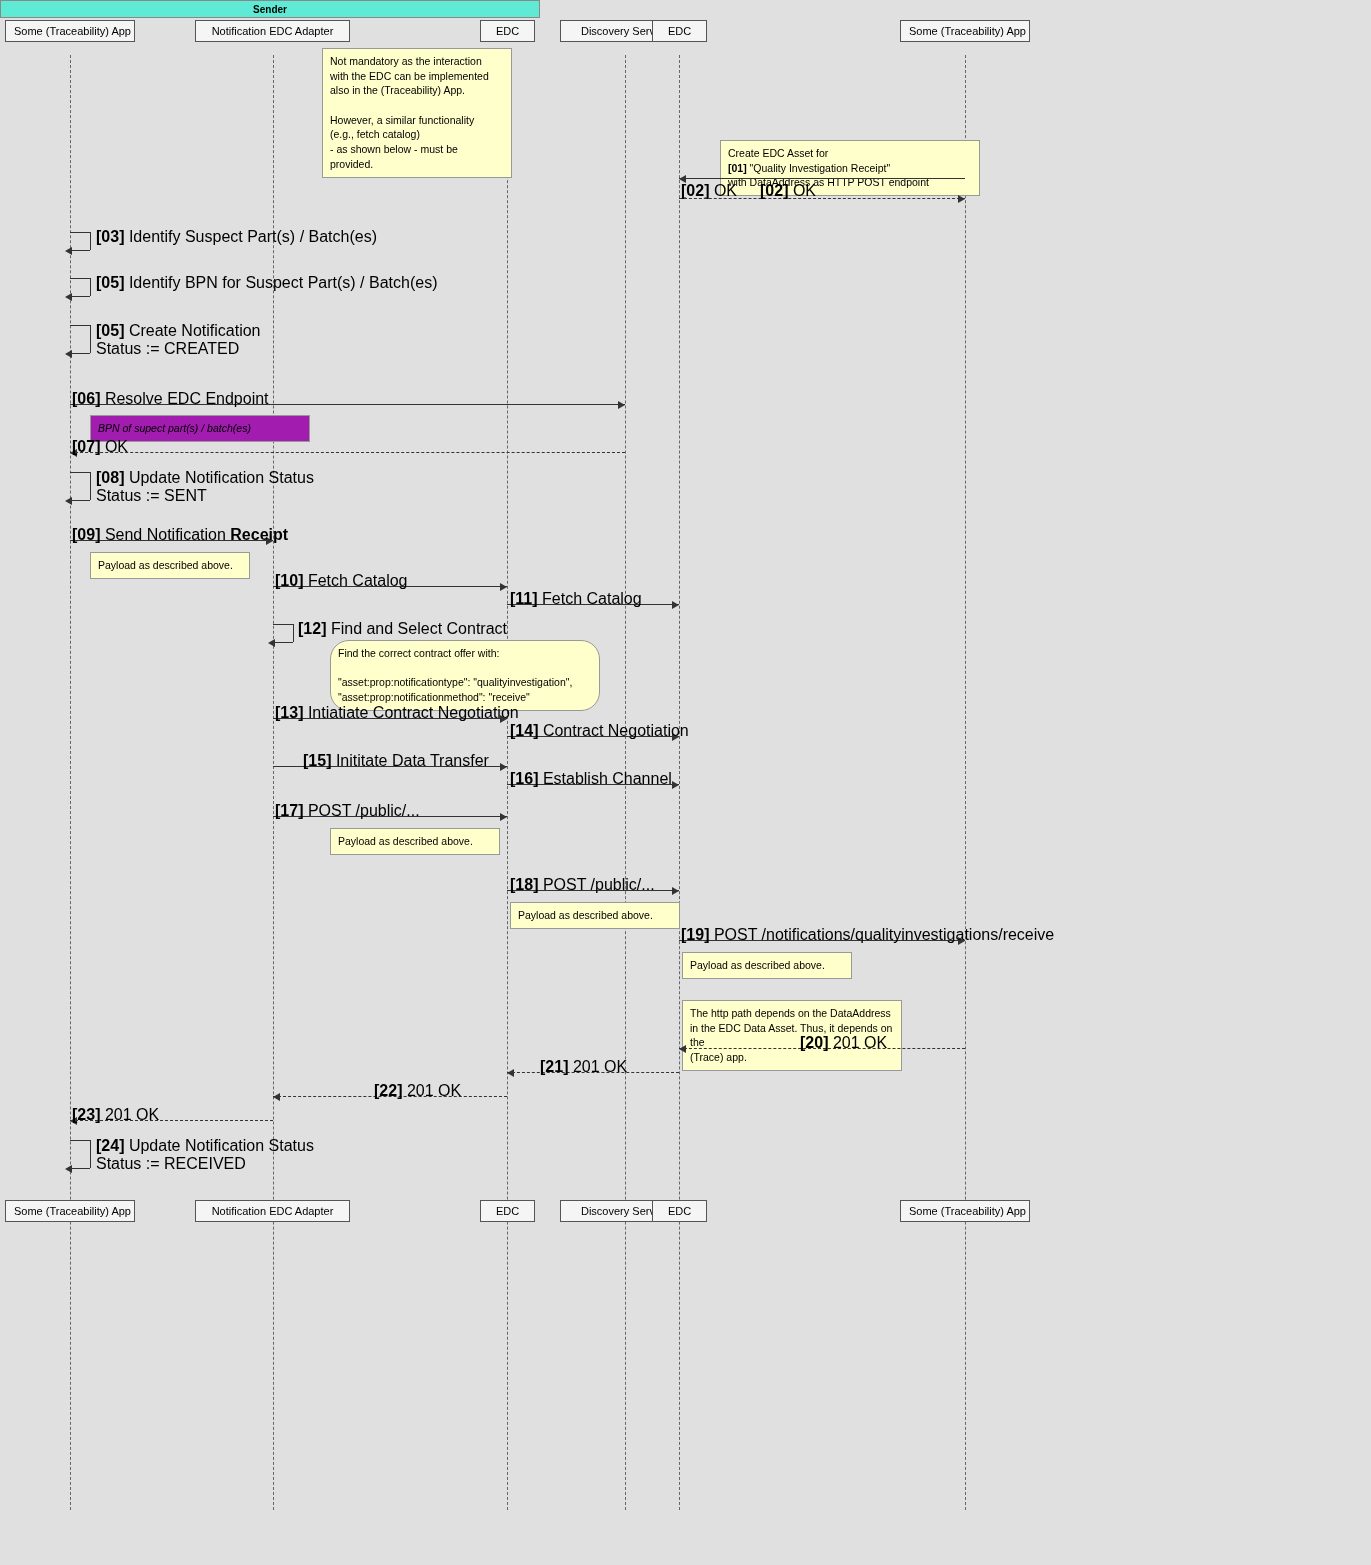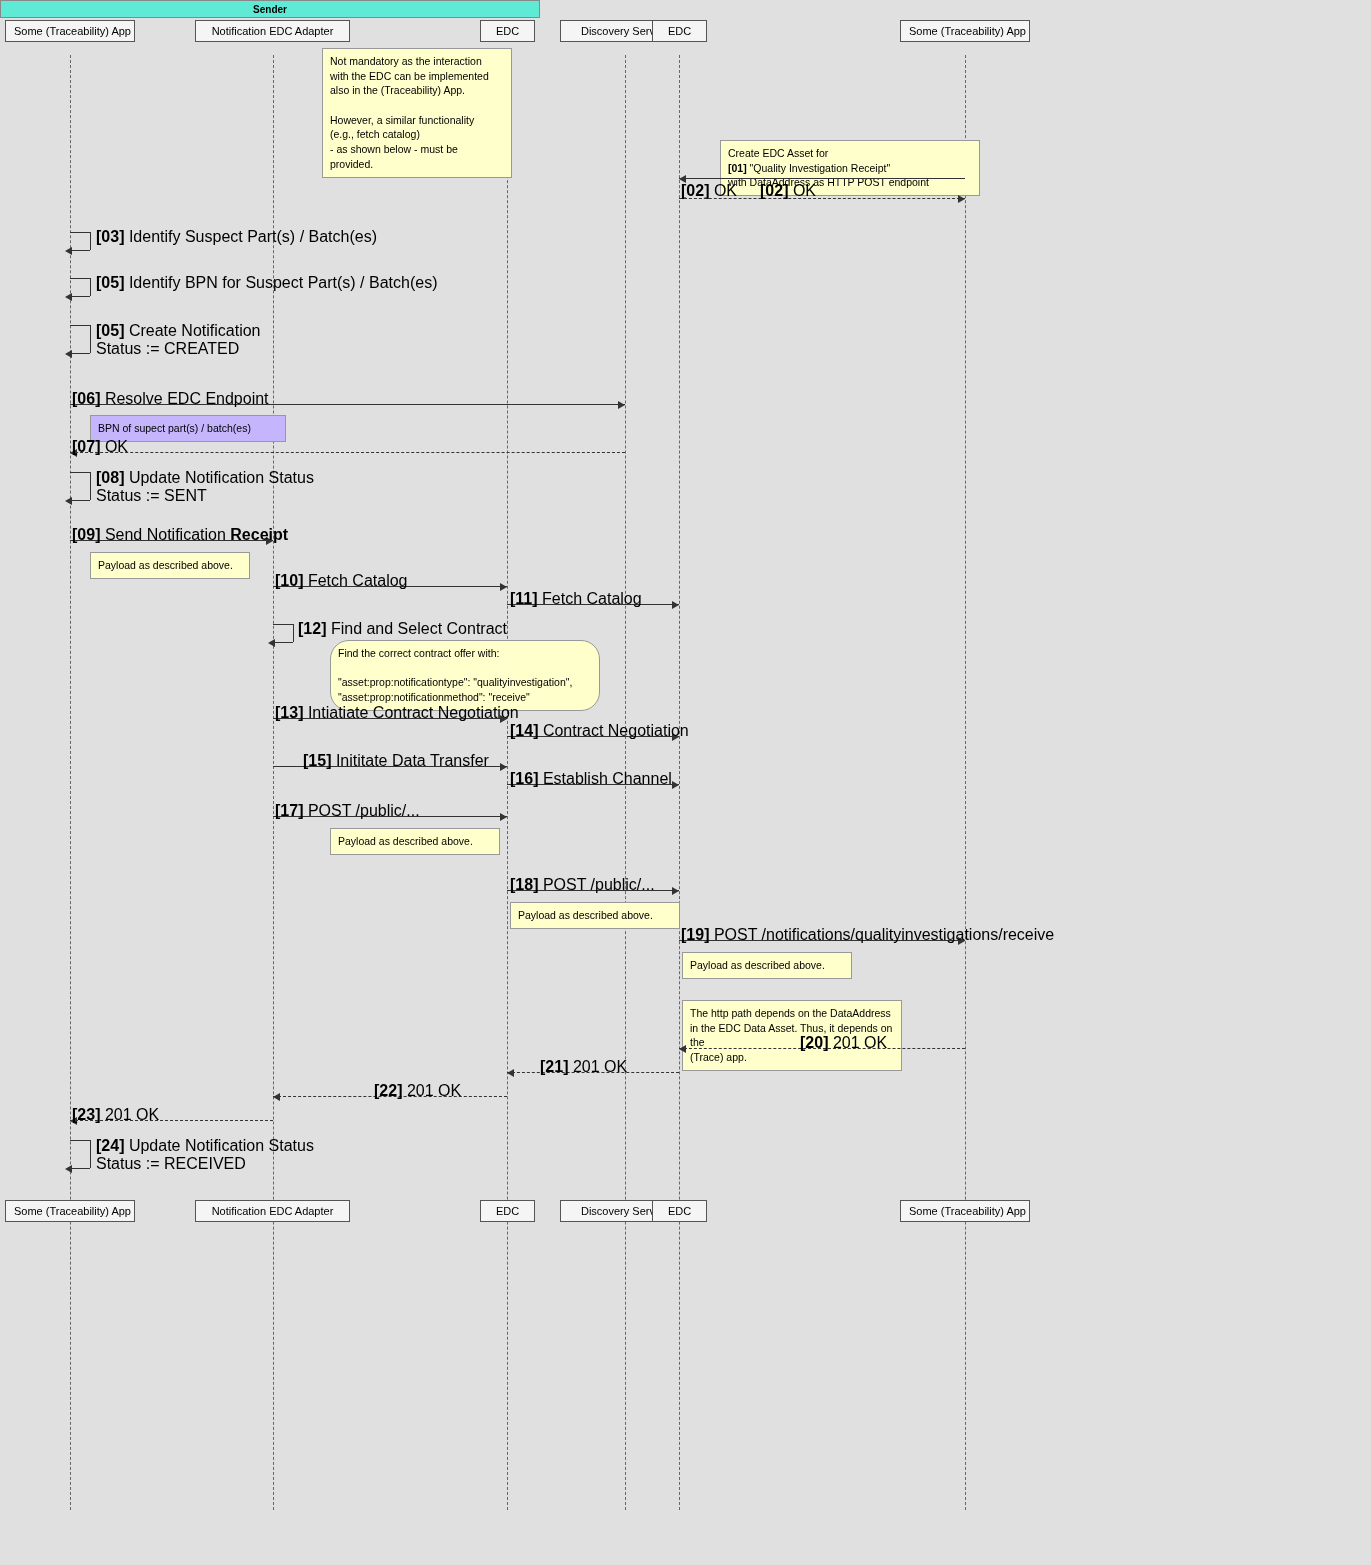--- a/index.html
+++ b/index.html
@@ -175,21 +175,21 @@
     <div style="position:absolute; width:0; height:28px; border-left:1px solid #333; left:28px; top:0;"></div>
     <div style="position:absolute; width:20px; height:0; border-top:1px solid #333; left:8px; top:28px;">
       <span style="position:absolute; left:-5px; top:-4px; width:0; height:0; border-top:4px solid transparent; border-bottom:4px solid transparent; border-right:7px solid #333;"></span>
     </div>
   </div>
   <div class="msg-label" style="left:96px; top:322px;"><b>[05]</b> Create Notification<br>Status := CREATED</div>
 
   <div class="msg-arrow" style="left:70px; top:404px; width:555px;"></div>
   <div class="msg-label" style="left:72px; top:390px;"><b>[06]</b> Resolve EDC Endpoint</div>
 
-  <div class="note-box" style="left:90px; top:415px; width:196px; background:#c4b5fd;">
+  <div class="note-box" style="left:90px; top:415px; width:220px; background:#a21caf;font-style:italic;">
     <span>BPN of supect part(s) / batch(es)</span>
   </div>
 
   <div class="msg-arrow dashed left-arrow" style="left:70px; top:452px; width:555px;"></div>
   <div class="msg-label" style="left:72px; top:438px;"><b>[07]</b> OK</div>
 
   <div style="position:absolute; left:62px; top:472px;">
     <div style="position:absolute; width:20px; height:0; border-top:1px solid #333; left:8px; top:0;"></div>
     <div style="position:absolute; width:0; height:28px; border-left:1px solid #333; left:28px; top:0;"></div>
     <div style="position:absolute; width:20px; height:0; border-top:1px solid #333; left:8px; top:28px;">

